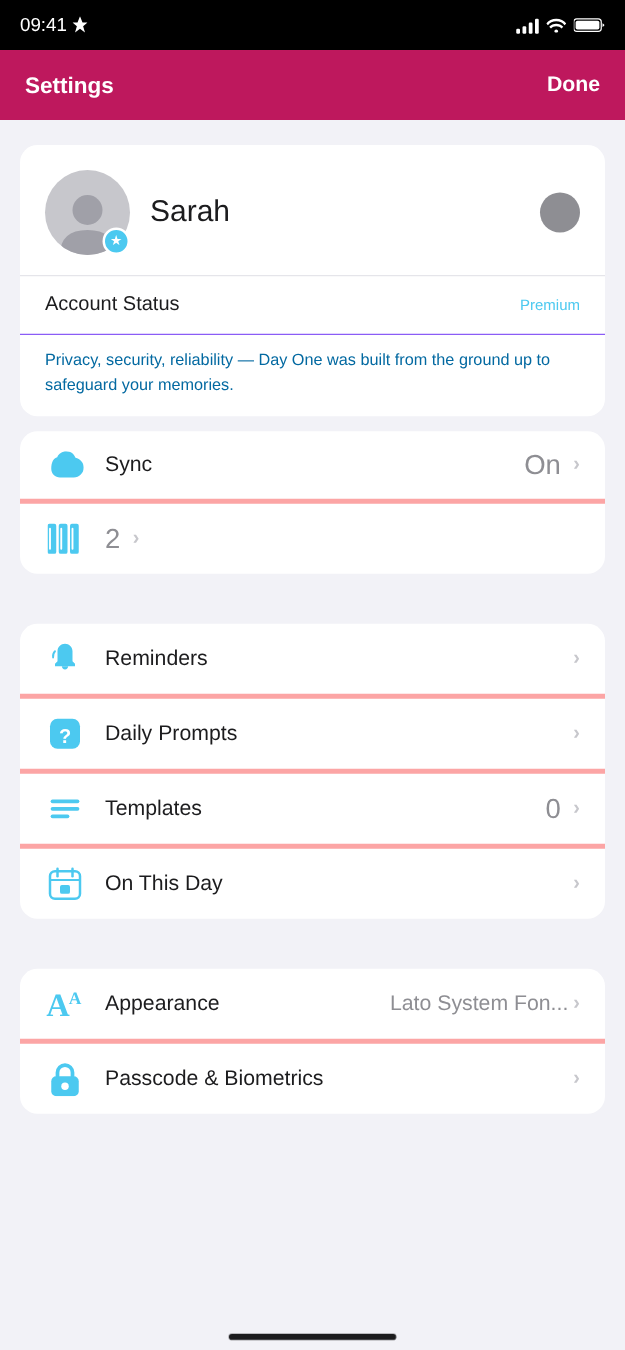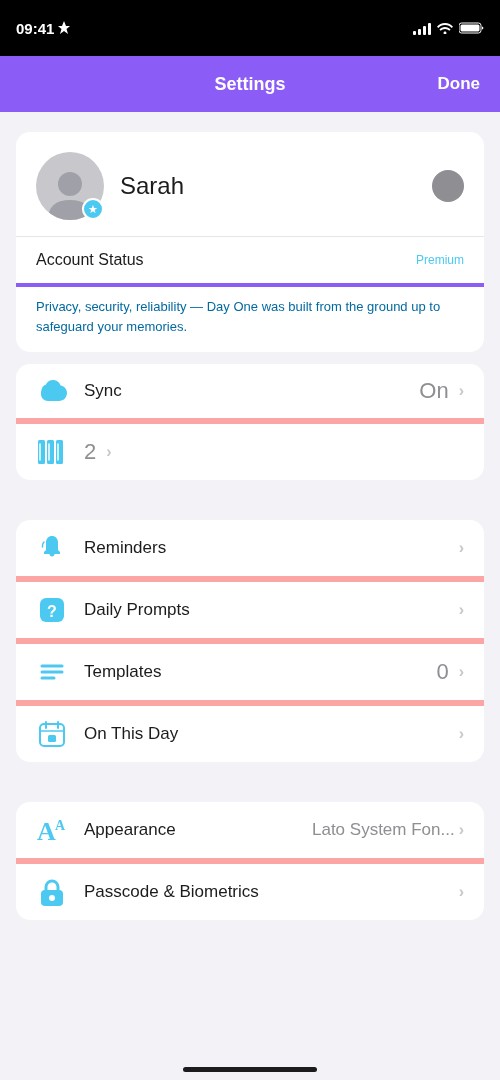--- a/index.html
+++ b/index.html
@@ -9,28 +9,28 @@
       width: 500px;
       min-height: 1080px;
       background: #f2f2f7;
       font-family: -apple-system, BlinkMacSystemFont, 'SF Pro Text', 'Helvetica Neue', sans-serif;
       overflow-x: hidden;
     }
 
     
     .status-bar {
       background: #000;
-      height: 56px;
+      height: 40px;
       display: flex;
       align-items: center;
       justify-content: space-between;
       padding: 0 16px;
       color: #fff;
       font-size: 15px;
-      font-weight: 700;
+      font-weight: 400;
     }
     .status-left {
       display: flex;
       align-items: center;
       gap: 4px;
     }
     .status-right {
       display: flex;
       align-items: center;
       gap: 6px;
@@ -42,25 +42,25 @@
       height: 14px;
     }
     .signal-bar {
       background: #fff;
       width: 3px;
       border-radius: 1px;
     }
 
     
     .nav-bar {
-      background: #8b5cf6;
+      background: #be185d;
       height: 56px;
       display: flex;
       align-items: center;
-      justify-content: center;
+      justify-content: flex-start;
       position: relative;
       padding: 0 20px;
     }
     .nav-title {
       color: #fff;
       font-size: 18px;
       font-weight: 600;
     }
     .nav-done {
       position: absolute;
@@ -141,21 +141,21 @@
       background: #8e8e93;
       border-radius: 50%;
     }
 
     
     .account-status-row {
       display: flex;
       align-items: center;
       justify-content: space-between;
       padding: 14px 20px;
-      border-bottom: 4px solid #8b5cf6;
+      border-bottom: 1px solid #8b5cf6;
     }
     .account-status-label {
       font-size: 16px;
       font-weight: 500;
       color: #1c1c1e;
     }
     .account-status-value {
       font-size: 12px;
       font-weight: 500;
       color: #4cc9f0;
@@ -169,21 +169,21 @@
       line-height: 1.5;
     }
 
     
     .settings-row {
       display: flex;
       align-items: center;
       padding: 14px 20px;
       gap: 16px;
       cursor: pointer;
-      border-bottom: 6px solid #fca5a5;
+      border-bottom: 4px solid #fca5a5;
     }
     .settings-row:last-child {
       border-bottom: none;
     }
     .row-icon {
       width: 32px;
       display: flex;
       align-items: center;
       justify-content: center;
       flex-shrink: 0;

